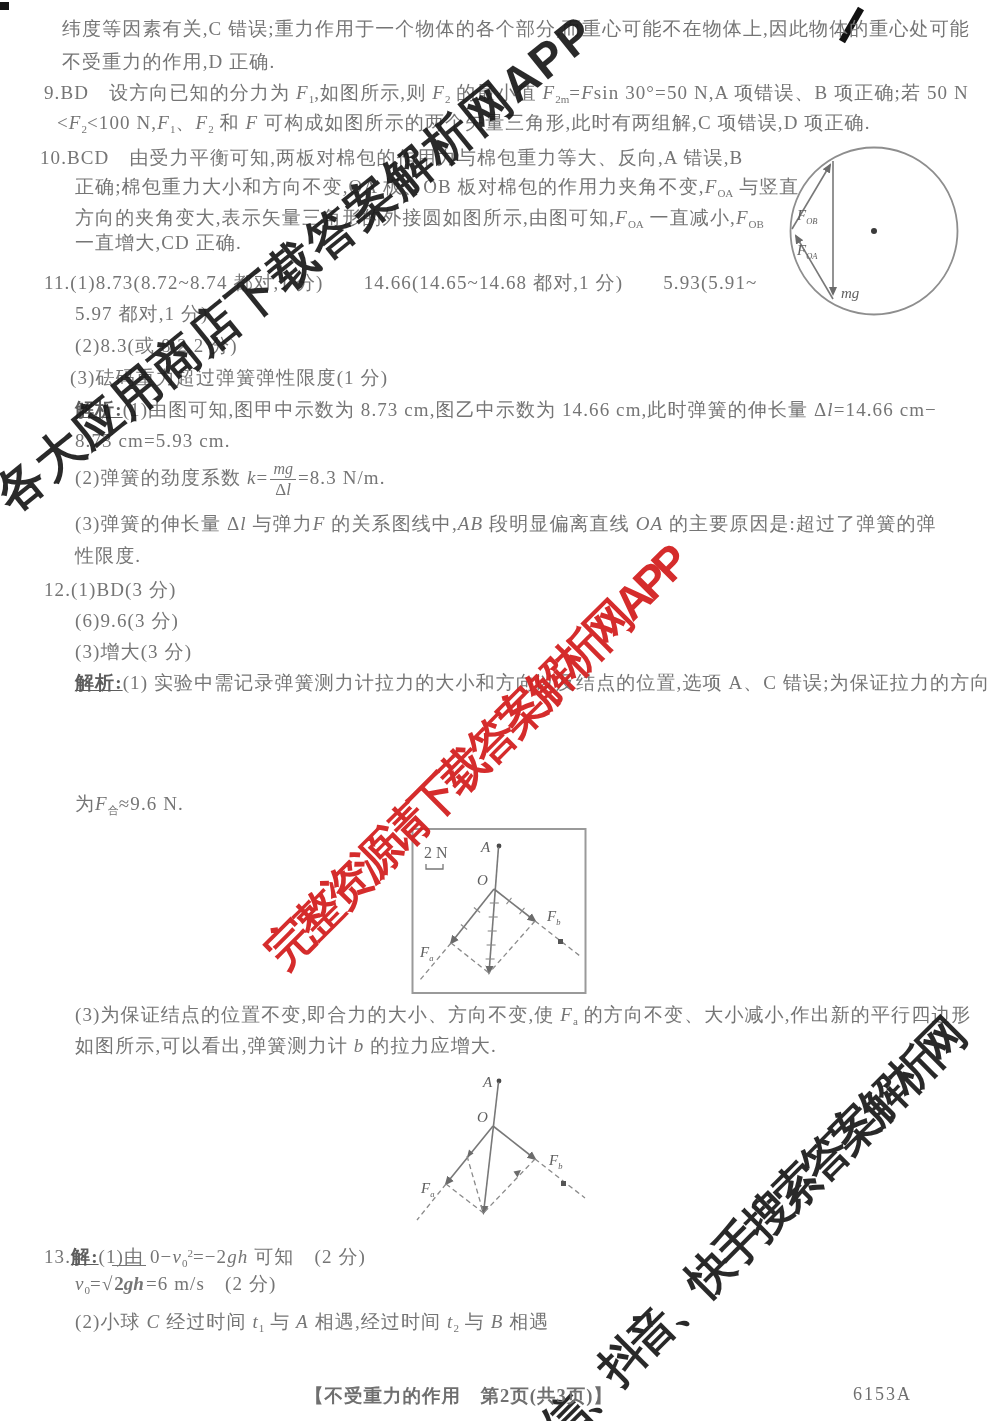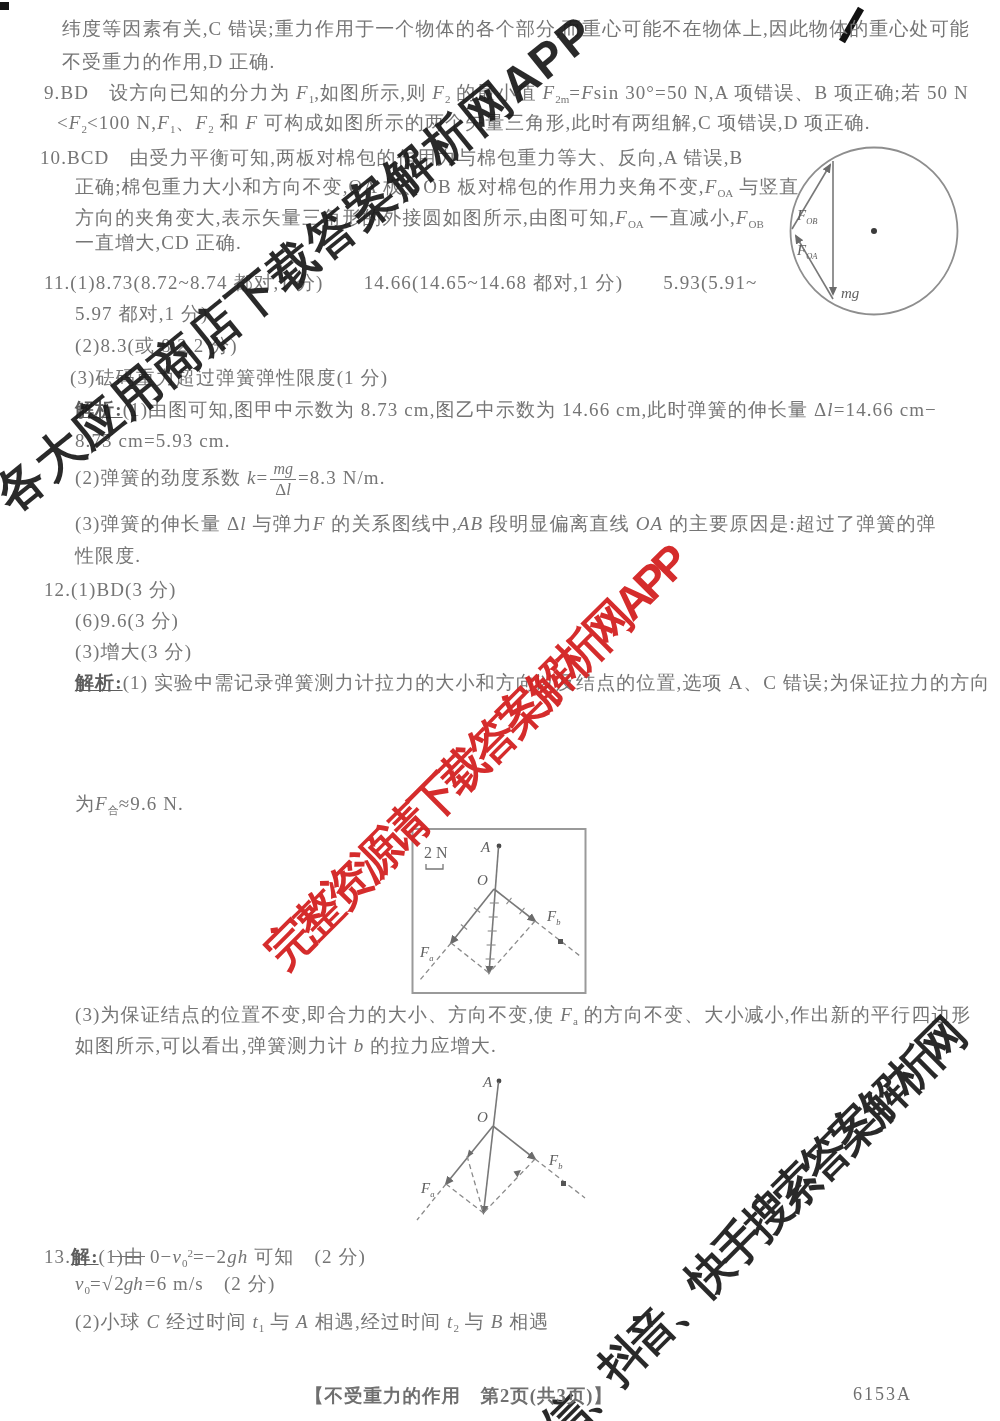--- a/index.html
+++ b/index.html
@@ -11,21 +11,21 @@
   }
   .ln{position:absolute;white-space:nowrap;font-size:19px;letter-spacing:1.1px;line-height:26px;}
   .ln b{font-weight:700;color:#5d5d5d;text-decoration:underline;}
   .ln i{font-style:italic;}
   .ln sub{font-size:11px;vertical-align:-4px;letter-spacing:0;}
   .ln sup{font-size:11px;vertical-align:6px;letter-spacing:0;}
   .frac{display:inline-block;vertical-align:-11px;text-align:center;line-height:1.05;letter-spacing:0;margin:0 2px;}
   .frac .fn{display:block;border-bottom:1.2px solid #757575;padding:0 3px 1px;font-size:16px;}
   .frac .fd{display:block;padding:1px 3px 0;font-size:17px;}
   .sqrt{letter-spacing:0;}
-  .sqrt .rad{border-top:1.2px solid #757575;padding:16px 2px 0;}
+  .sqrt .rad{border-top:1.2px solid #757575;padding:7px 2px 0;font-weight:bold;}
   .wm{position:absolute;font-weight:700;transform-origin:0 100%;white-space:nowrap;
       font-family:"Liberation Sans","DejaVu Sans",sans-serif;}
   .wm-top-left{left:22px;top:462px;font-size:48px;letter-spacing:2px;color:#1a1a1a;opacity:.93;transform:rotate(-39deg);}
   .wm-center-red{left:296px;top:920px;font-size:46px;letter-spacing:-5px;color:#d32121;opacity:.95;transform:rotate(-45deg);}
   .wm-bottom-right{left:542px;top:1424px;font-size:46px;letter-spacing:-5px;color:#1e1e1e;opacity:.95;transform:rotate(-45deg);}
   svg.fig{position:absolute;}
   svg.fig text{font-family:"Liberation Serif","DejaVu Serif",serif;font-style:italic;fill:#5f5f5f;font-size:15px;}
   svg.fig text.up{font-style:normal;fill:#666;}
   svg.fig .svgsub{font-size:8.5px;}
   .footer-left{position:absolute;left:305px;top:1383px;font-size:18.5px;font-weight:600;letter-spacing:1px;color:#6f6f6f;white-space:nowrap;}

